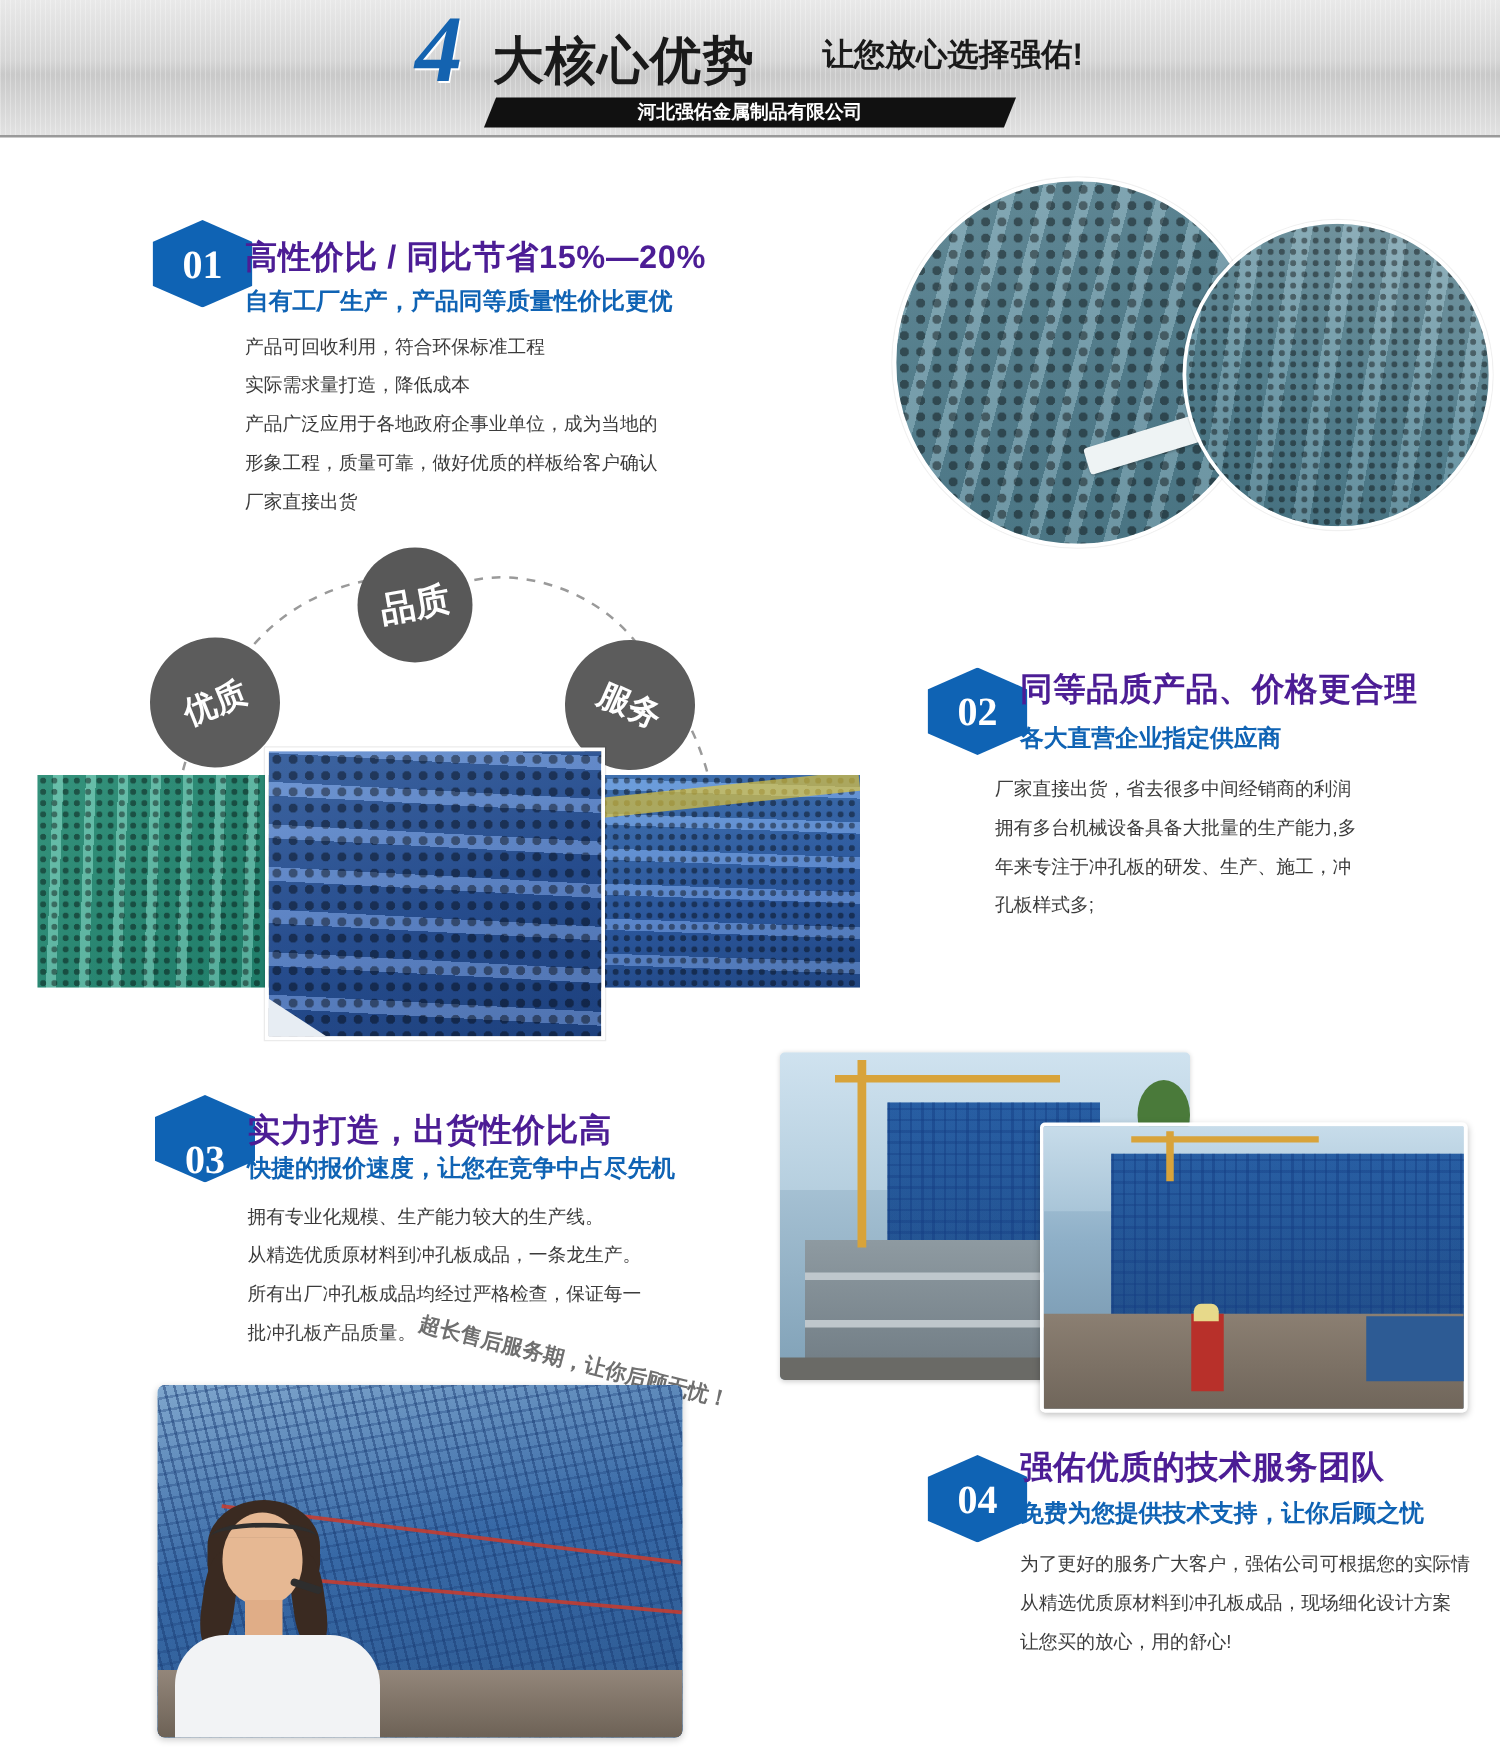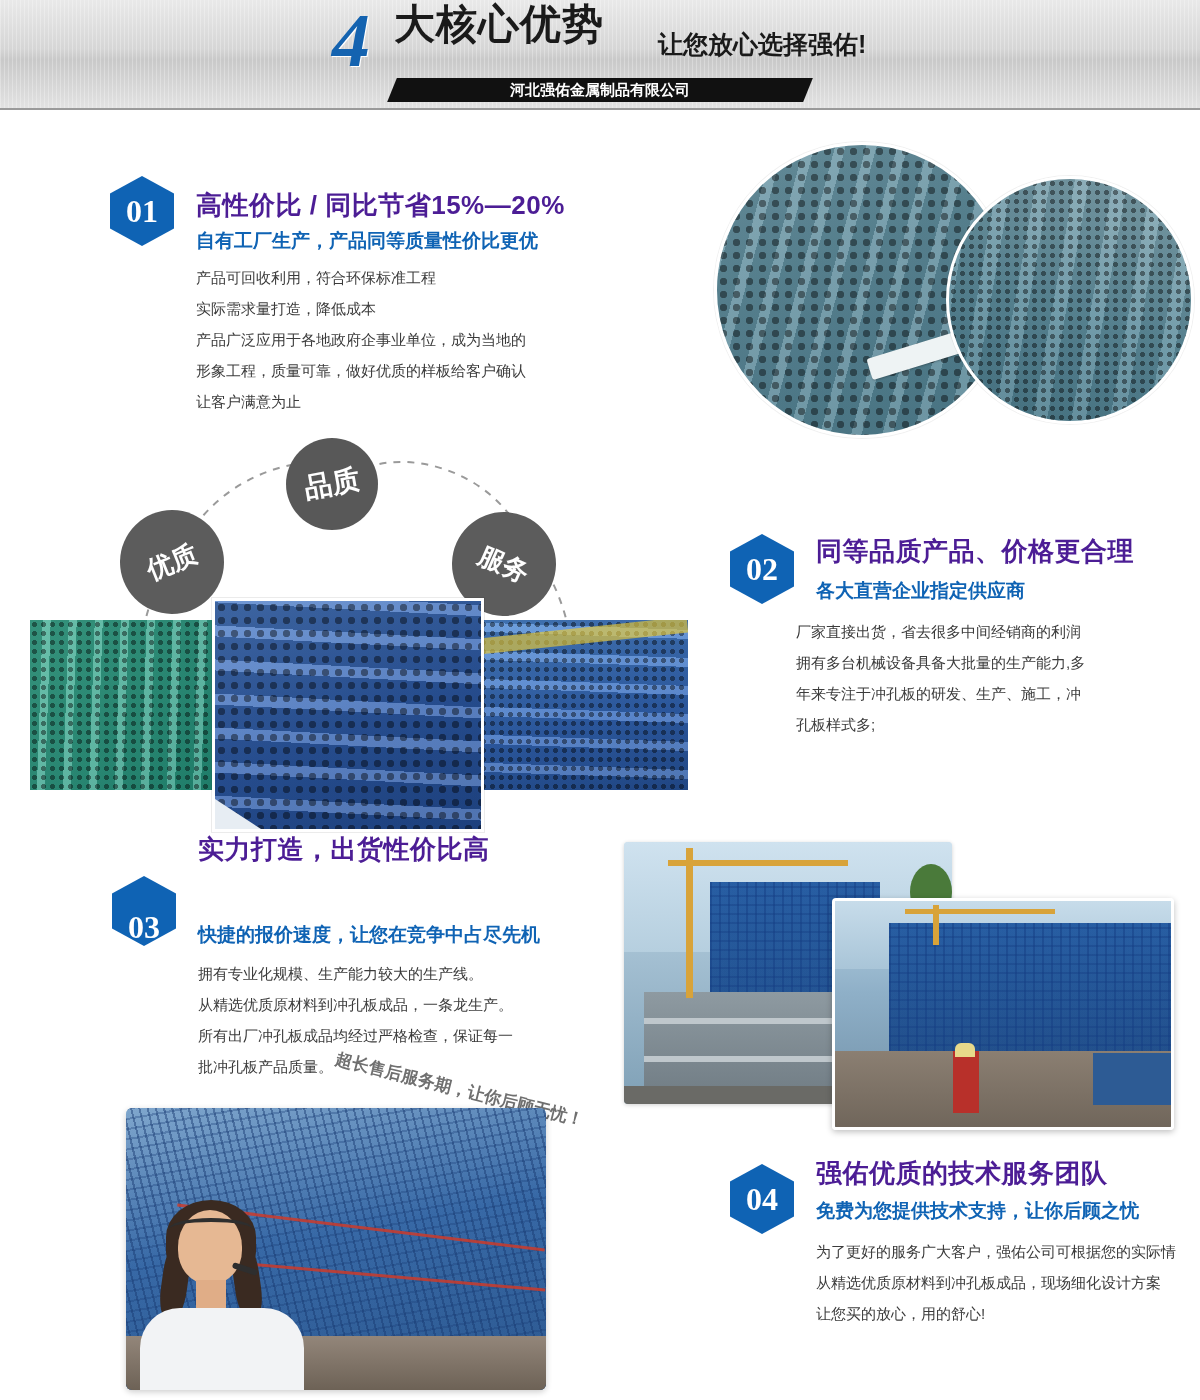--- a/index.html
+++ b/index.html
@@ -31,21 +31,21 @@
     position: absolute; left: 0; top: 0; width: 1200px; height: 110px;
   }
   .big4 {
     position: absolute; left: 332px; top: 2px;
     font-family: "Liberation Serif", serif;
     font-size: 76px; font-weight: bold; font-style: italic;
     color: #1463b0; line-height: 76px;
     text-shadow: 1px 1px 0 #ffffff;
   }
   .head-title {
-    position: absolute; left: 394px; top: 0;
+    position: absolute; left: 394px; top: 24px;
     font-size: 41px; font-weight: bold; color: #1a1a1a;
     letter-spacing: 1px;
     line-height: 48px;
   }
   .head-sub {
     position: absolute; left: 658px; top: 28px;
     font-size: 25px; font-weight: bold; color: #1a1a1a;
     line-height: 32px;
   }
   .head-strip {
@@ -59,27 +59,27 @@
     width: 380px; height: 20px;
     text-align: center;
     font-size: 15px; font-weight: bold; color: #ffffff;
     line-height: 20px;
   }
   .head-strip-text > span { display: inline-block; }
 
   
   .hexnum {
     position: absolute;
-    width: 64px; height: 70px;
+    width: 80px; height: 70px;
     background: #0f63b4;
     clip-path: polygon(50% 0%, 100% 25%, 100% 75%, 50% 100%, 0% 75%, 0% 25%);
     color: #fff;
     font-size: 32px; font-weight: bold;
     font-family: "Liberation Serif", serif;
-    display: flex; align-items: center; justify-content: center;
+    display: flex; align-items: center; justify-content: center; margin-left: 12px;
   }
   .blk-title {
     position: absolute;
     font-size: 26px; font-weight: bold; color: #4c1d95;
     letter-spacing: .5px;
     white-space: nowrap;
   }
   .blk-subtitle {
     position: absolute;
     font-size: 19px; font-weight: bold; color: #0f63b4;
@@ -239,21 +239,21 @@
 <div class="hexnum" style="left:110px; top:176px;">
   <span>01</span>
 </div>
 <div class="blk-title" style="left:196px; top:188px;">高性价比 / 同比节省15%—20%</div>
 <div class="blk-subtitle" style="left:196px; top:228px;">自有工厂生产，产品同等质量性价比更优</div>
 <div class="blk-body" style="left:196px; top:262px; width:420px;">
   <div>产品可回收利用，符合环保标准工程</div>
   <div>实际需求量打造，降低成本</div>
   <div>产品广泛应用于各地政府企事业单位，成为当地的</div>
   <div>形象工程，质量可靠，做好优质的样板给客户确认</div>
-  <div>让客户满意为止</div>
+  <div>厂家直接出货</div>
 </div>
 
 <div class="circ circ-a">
   <div class="ribs"></div>
   <div class="perf"></div>
   <div class="bar-white" style="left:150px; top:196px; width:120px; height:22px;"></div>
 </div>
 <div class="circ circ-b">
   <div class="ribs" style="background:repeating-linear-gradient(100deg, rgba(255,255,255,.12) 0 14px, rgba(0,0,0,.10) 14px 38px);"></div>
   <div class="perf small"></div>
@@ -298,21 +298,21 @@
 <div class="blk-body" style="left:796px; top:616px; width:370px;">
   <div>厂家直接出货，省去很多中间经销商的利润</div>
   <div>拥有多台机械设备具备大批量的生产能力,多</div>
   <div>年来专注于冲孔板的研发、生产、施工，冲</div>
   <div>孔板样式多;</div>
 </div>
 
 <div class="hexnum" style="left:112px; top:876px;align-items:flex-end;">
   <span>03</span>
 </div>
-<div class="blk-title" style="left:198px; top:832px;font-family:Liberation Mono, monospace;">实力打造，出货性价比高</div>
+<div class="blk-title" style="left:198px; top:887px;font-family:Liberation Mono, monospace;">实力打造，出货性价比高</div>
 <div class="blk-subtitle" style="left:198px; top:922px;">快捷的报价速度，让您在竞争中占尽先机</div>
 <div class="blk-body" style="left:198px; top:958px; width:400px;">
   <div>拥有专业化规模、生产能力较大的生产线。</div>
   <div>从精选优质原材料到冲孔板成品，一条龙生产。</div>
   <div>所有出厂冲孔板成品均经过严格检查，保证每一</div>
   <div>批冲孔板产品质量。</div>
 </div>
 
 <div class="photo img-cons1">
   <div style="position:absolute;left:0;top:0;width:100%;height:42%;background:linear-gradient(180deg,#cfe2ef,#b6cfdf);"></div>

